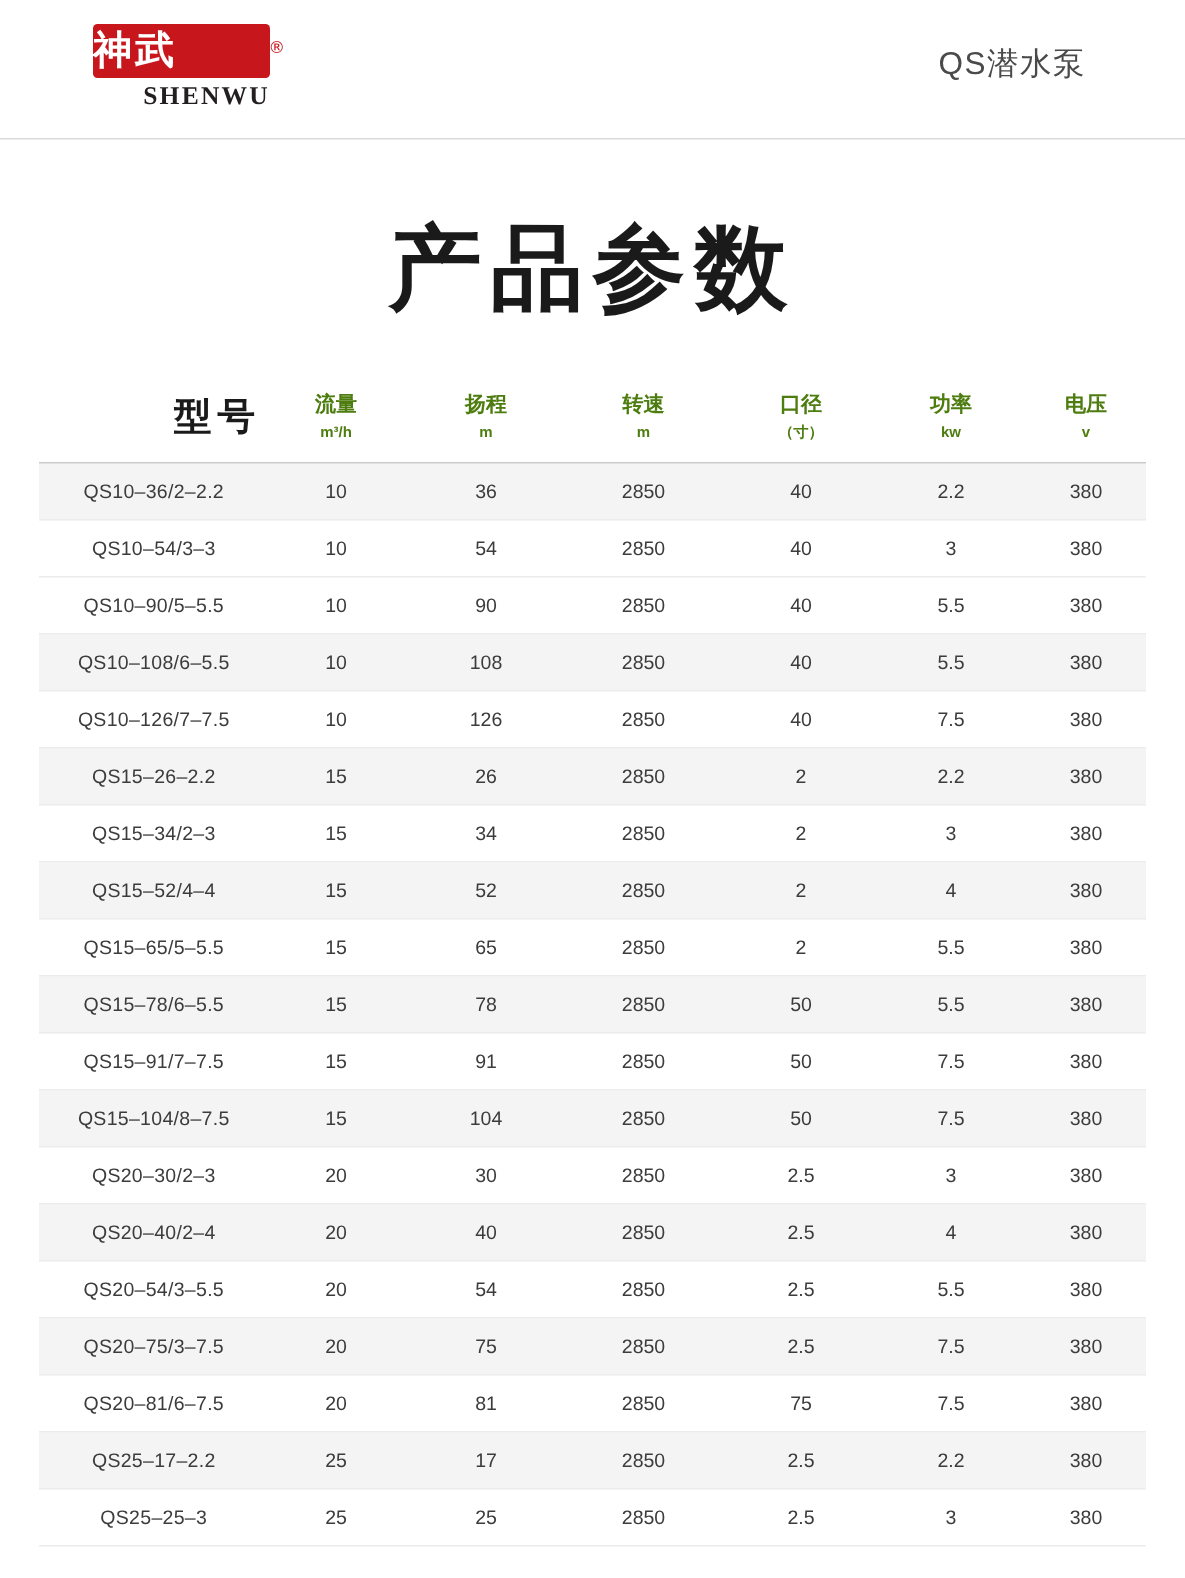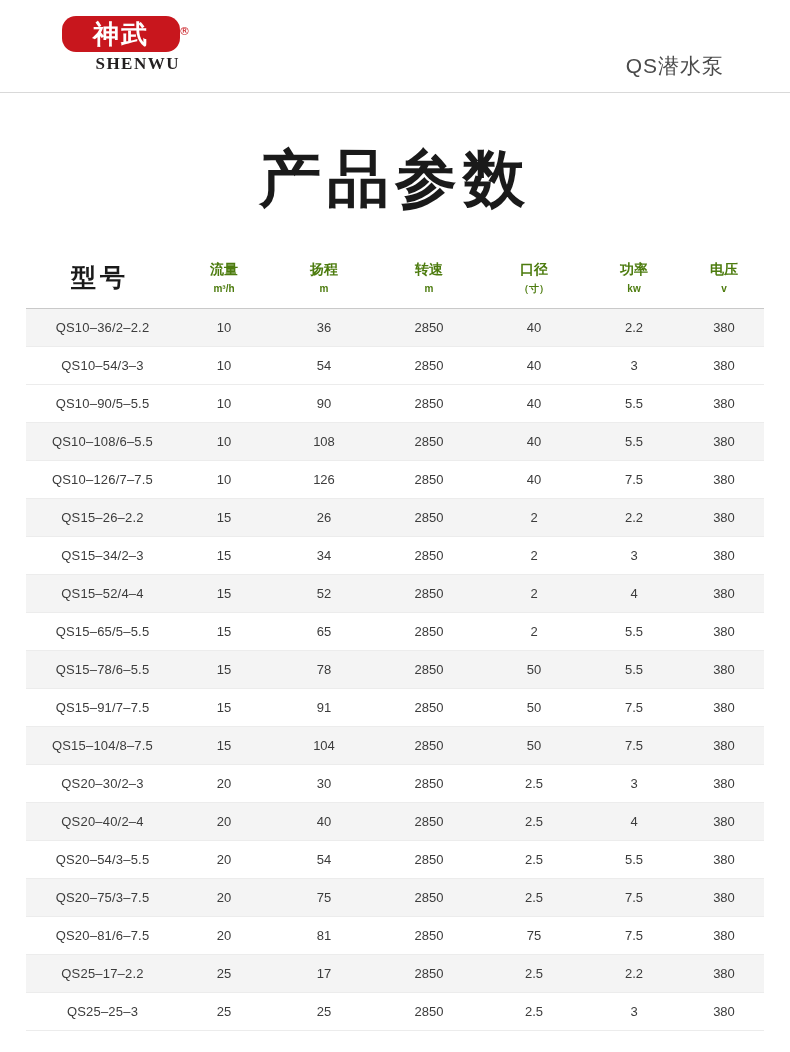--- a/index.html
+++ b/index.html
@@ -34,23 +34,22 @@
   .logo-mark {
     display: block;
     width: 118px;
     height: 36px;
     background: #c8161d;
     color: #ffffff;
     font-family: "DejaVu Sans", sans-serif;
     font-size: 26px;
     font-weight: bold;
     line-height: 36px;
-    text-align: center;
     letter-spacing: 2px;
-    border-radius: 14px;
+    border-radius: 3px;
     position: relative;
   }
   .logo-reg {
     position: absolute;
     right: -12px;
     top: -2px;
     font-size: 11px;
     color: #c8161d;
     font-weight: normal;
   }
@@ -61,21 +60,21 @@
     font-family: "Liberation Serif", serif;
     font-size: 17px;
     font-weight: bold;
     letter-spacing: 1.5px;
     color: #231f20;
     margin-top: 2px;
   }
   .header-title {
     position: absolute;
     right: 66px;
-    top: 52px;
+    top: 28px;
     font-size: 21px;
     color: #4a4a4a;
     letter-spacing: 1px;
     margin-left: 43px;
   }
 
   
   .page-title {
     text-align: center;
     font-family: Liberation Serif, serif;
@@ -93,21 +92,21 @@
     border-collapse: collapse;
     table-layout: fixed;
   }
   table.spec th {
     font-weight: bold;
     padding: 8px 0 12px 0;
     vertical-align: middle;
     border-bottom: 1px solid #c9c9c9;
   }
   th.col-model {
-    text-align: center;
+    text-align: right;
     padding-left: 6px;
     font-size: 25px;
     letter-spacing: 4px;
     color: #1a1a1a;
   }
   th.col-other {
     text-align: center;
     font-size: 14px;
     color: #4d7c0f;
     line-height: 1.55;

